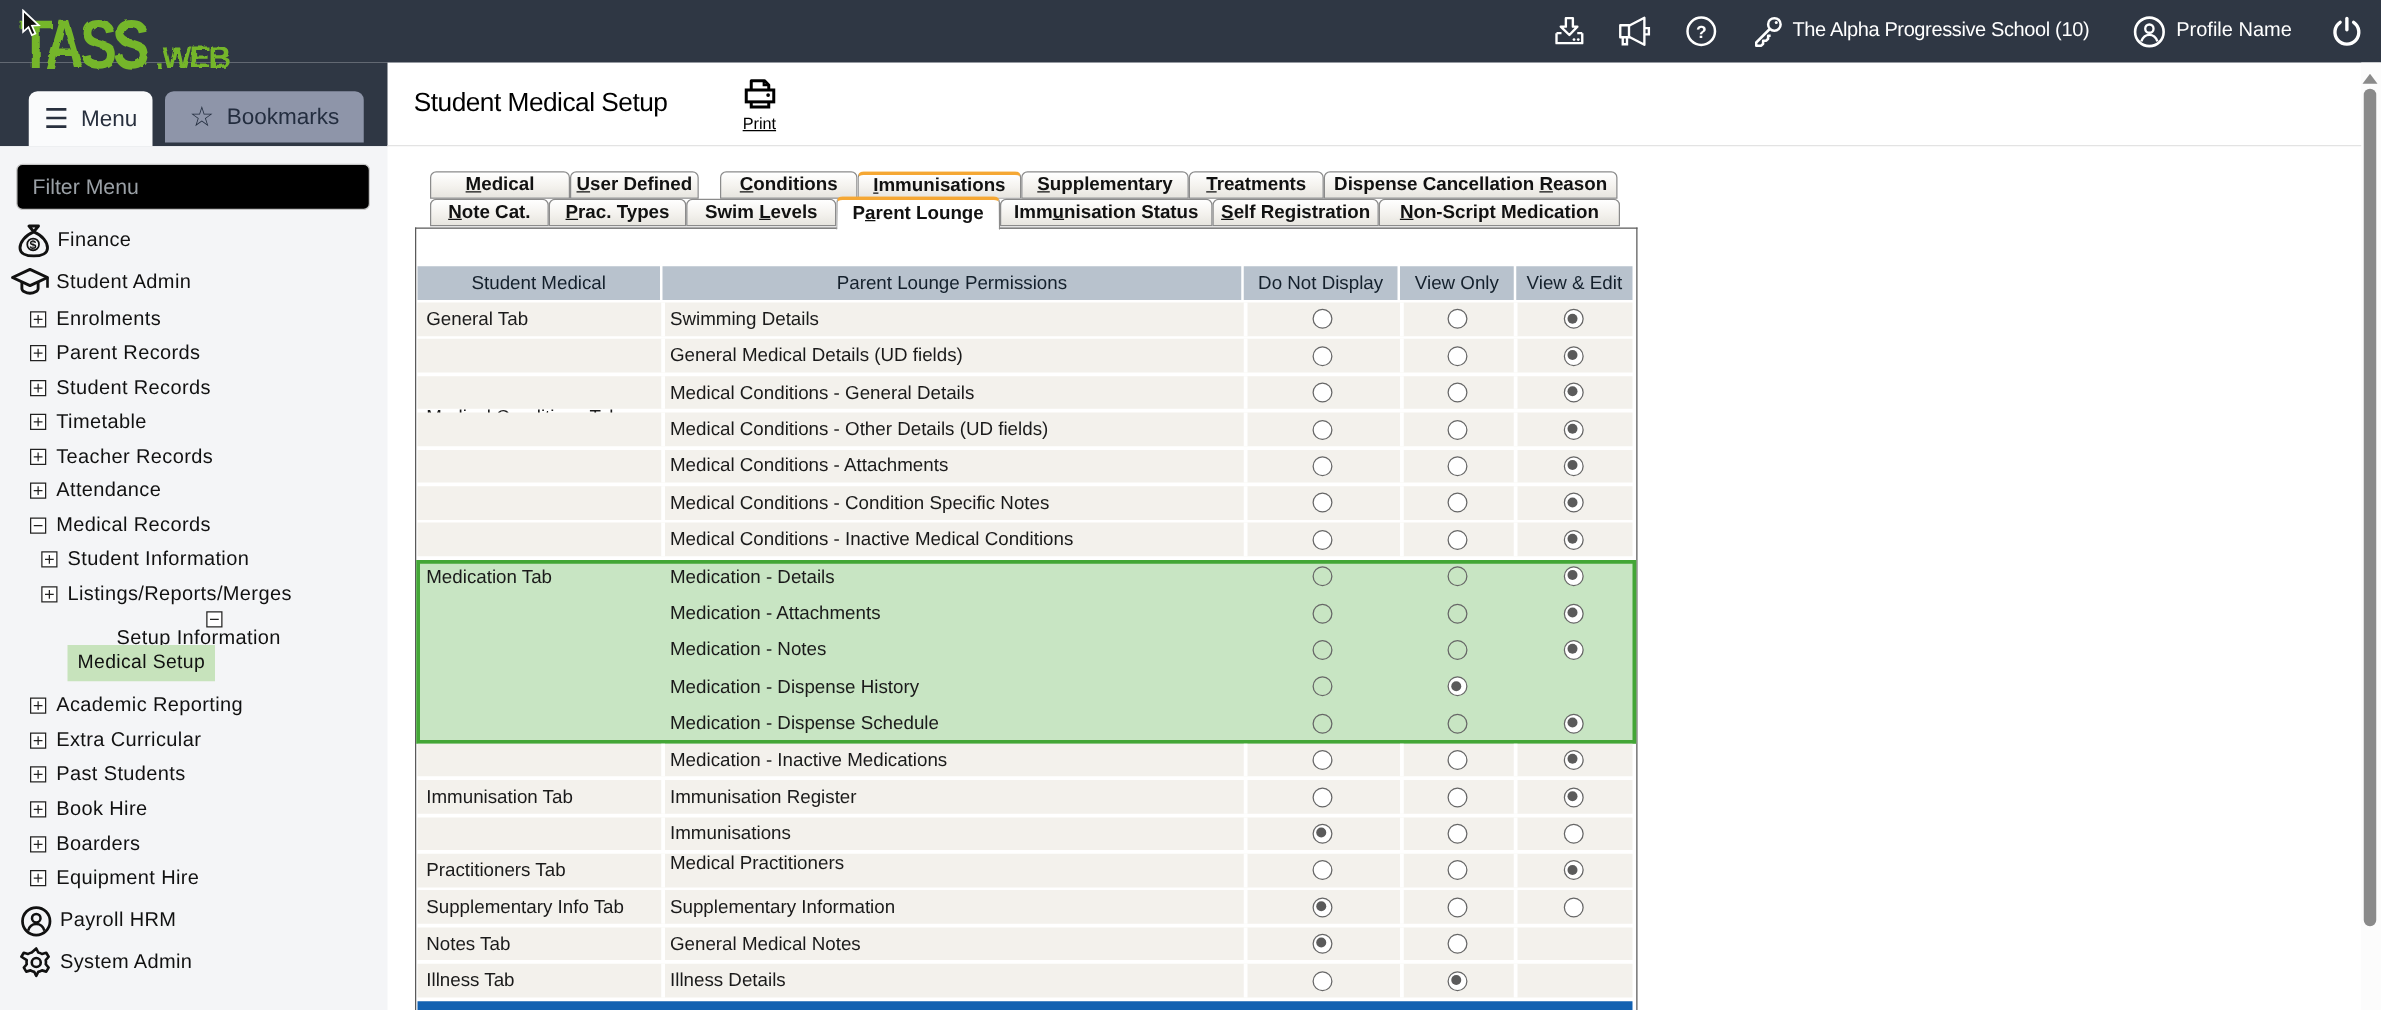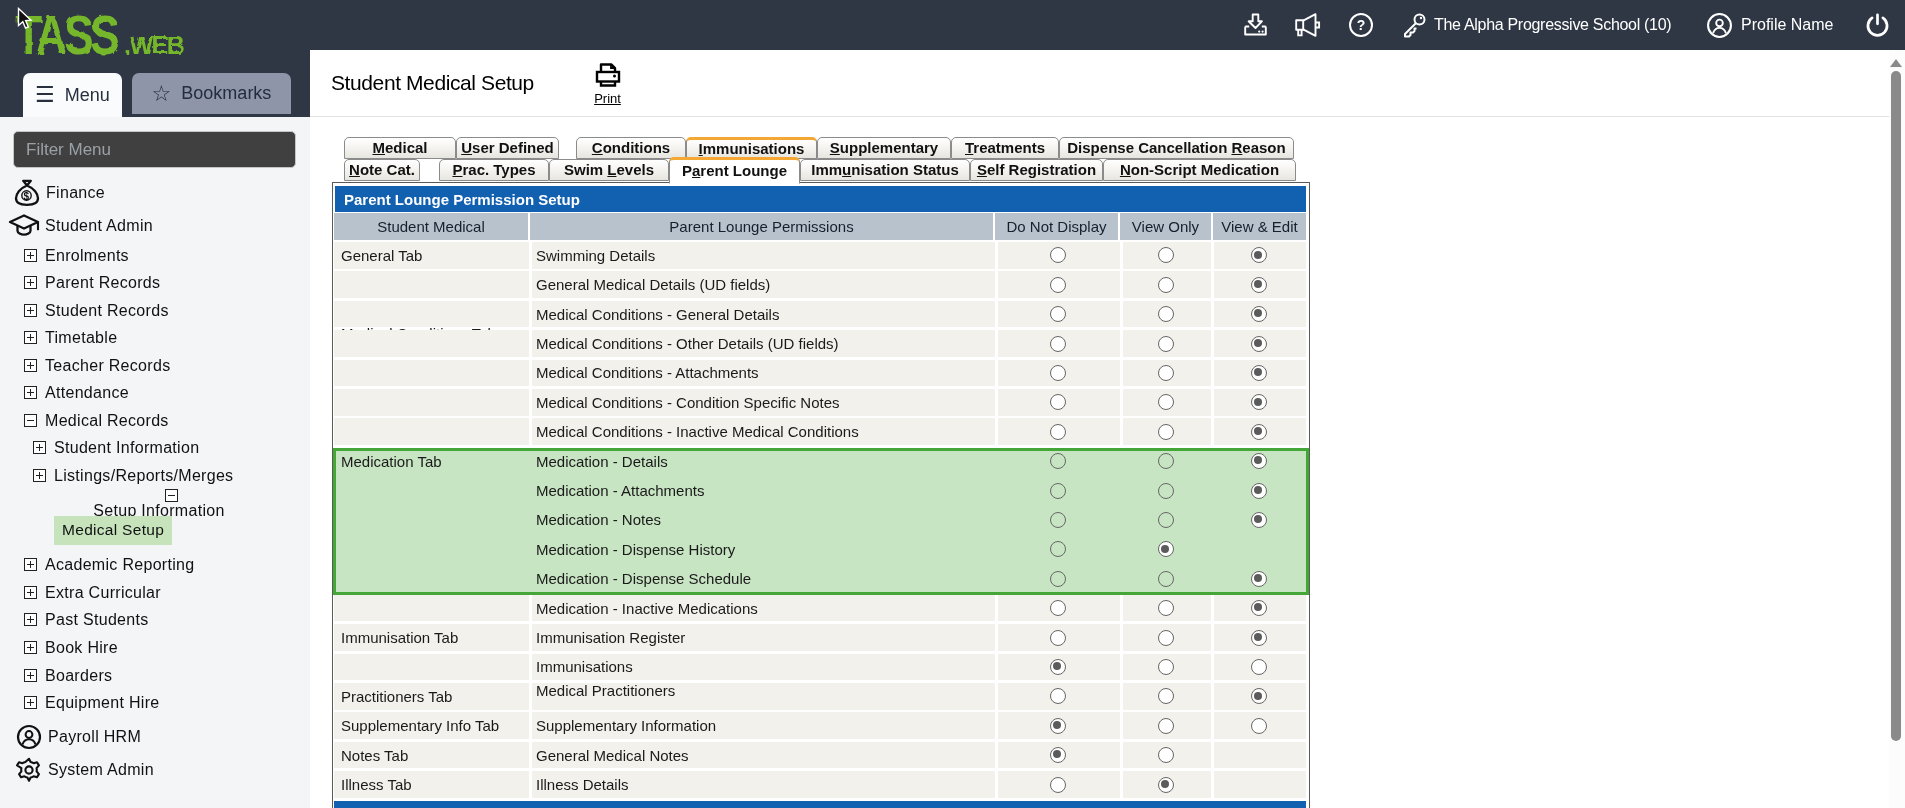--- a/index.html
+++ b/index.html
@@ -17,21 +17,21 @@
   .hlabel { color:#fff; font-size:16px; }
 
   
   #tab-menu { left:23px; top:73px; width:99px; height:44px; background:#FAFBFC;
      border-radius:7px 7px 0 0; display:flex; align-items:center; justify-content:center;
      color:#28303E; font-size:18px; }
   #tab-bm { left:132px; top:73px; width:159px; height:41px; background:#8E95A9;
      border-radius:7px 7px 0 0; display:flex; align-items:center; justify-content:center;
      color:#232D3F; font-size:18px; }
 
-  #filter { left:13px; top:131px; width:283px; height:37px; background:#404040;
+  #filter { left:13px; top:131px; width:283px; height:37px; background:#000000;
      border:1px solid #C6C6C6; border-radius:5px; color:#9AA0A6; font-size:17px;
      display:flex; align-items:center; padding-left:12px; }
 
   
   .titem { position:absolute; left:0; width:310px; height:27px; font-size:16px; color:#111;
      display:flex; align-items:center; letter-spacing:0.3px; }
   .pm { display:inline-block; width:13px; height:13px; border:1px solid #222; background:#fff;
       position:relative; flex:0 0 13px; }
   .pm:before { content:""; position:absolute; left:2px; top:5px; width:7px; height:1px; background:#222; }
   .pm.plus:after { content:""; position:absolute; left:5px; top:2px; width:1px; height:7px; background:#222; }
@@ -270,31 +270,30 @@
   </div>
 
   <div class="abs" id="tabs">
   <div class="ftab " style="left:344px; top:137px; width:112px;"><u>M</u>edical</div>
   <div class="ftab " style="left:456px; top:137px; width:103px;"><u>U</u>ser Defined</div>
   <div class="ftab " style="left:576px; top:137px; width:110px;"><u>C</u>onditions</div>
   <div class="ftab orangetop" style="left:686px; top:137px; width:131px; height:22px;"><u>I</u>mmunisations</div>
   <div class="ftab " style="left:817px; top:137px; width:134px;"><u>S</u>upplementary</div>
   <div class="ftab " style="left:951px; top:137px; width:108px;"><u>T</u>reatments</div>
   <div class="ftab " style="left:1059px; top:137px; width:235px;">Dispense Cancellation <u>R</u>eason</div>
-  <div class="ftab " style="left:344px; top:159px; width:76px;"><u>N</u>ote Cat.</div>
+  <div class="ftab " style="left:344px; top:159px; width:95px;"><u>N</u>ote Cat.</div>
   <div class="ftab " style="left:439px; top:159px; width:110px;"><u>P</u>rac. Types</div>
   <div class="ftab " style="left:549px; top:159px; width:120px;">Swim <u>L</u>evels</div>
   <div class="ftab active" style="left:669px; top:159px; width:131px;">P<u>a</u>rent Lounge</div>
   <div class="ftab " style="left:800px; top:159px; width:170px;">Imm<u>u</u>nisation Status</div>
   <div class="ftab " style="left:970px; top:159px; width:133px;"><u>S</u>elf Registration</div>
   <div class="ftab " style="left:1103px; top:159px; width:193px;"><u>N</u>on-Script Medication</div>
   </div>
 
   <div class="abs" id="panel"></div>
-  <div class="abs" id="bluebar">Parent Lounge Permission Setup</div>
   <div class="abs" id="tablehead">
   <div class="hdrcell" style="left:334px; width:194px;">Student Medical</div>
   <div class="hdrcell" style="left:530px; width:463px;">Parent Lounge Permissions</div>
   <div class="hdrcell" style="left:995px; width:123px;">Do Not Display</div>
   <div class="hdrcell" style="left:1120px; width:91px;">View Only</div>
   <div class="hdrcell" style="left:1213px; width:93px;">View &amp; Edit</div>
   </div>
   <div class="abs" id="greenblock"></div>
   <div class="abs" id="rows">
   <div class="drow" style="left:334px; top:242.0px; width:972px; height:26.5px;"></div>

